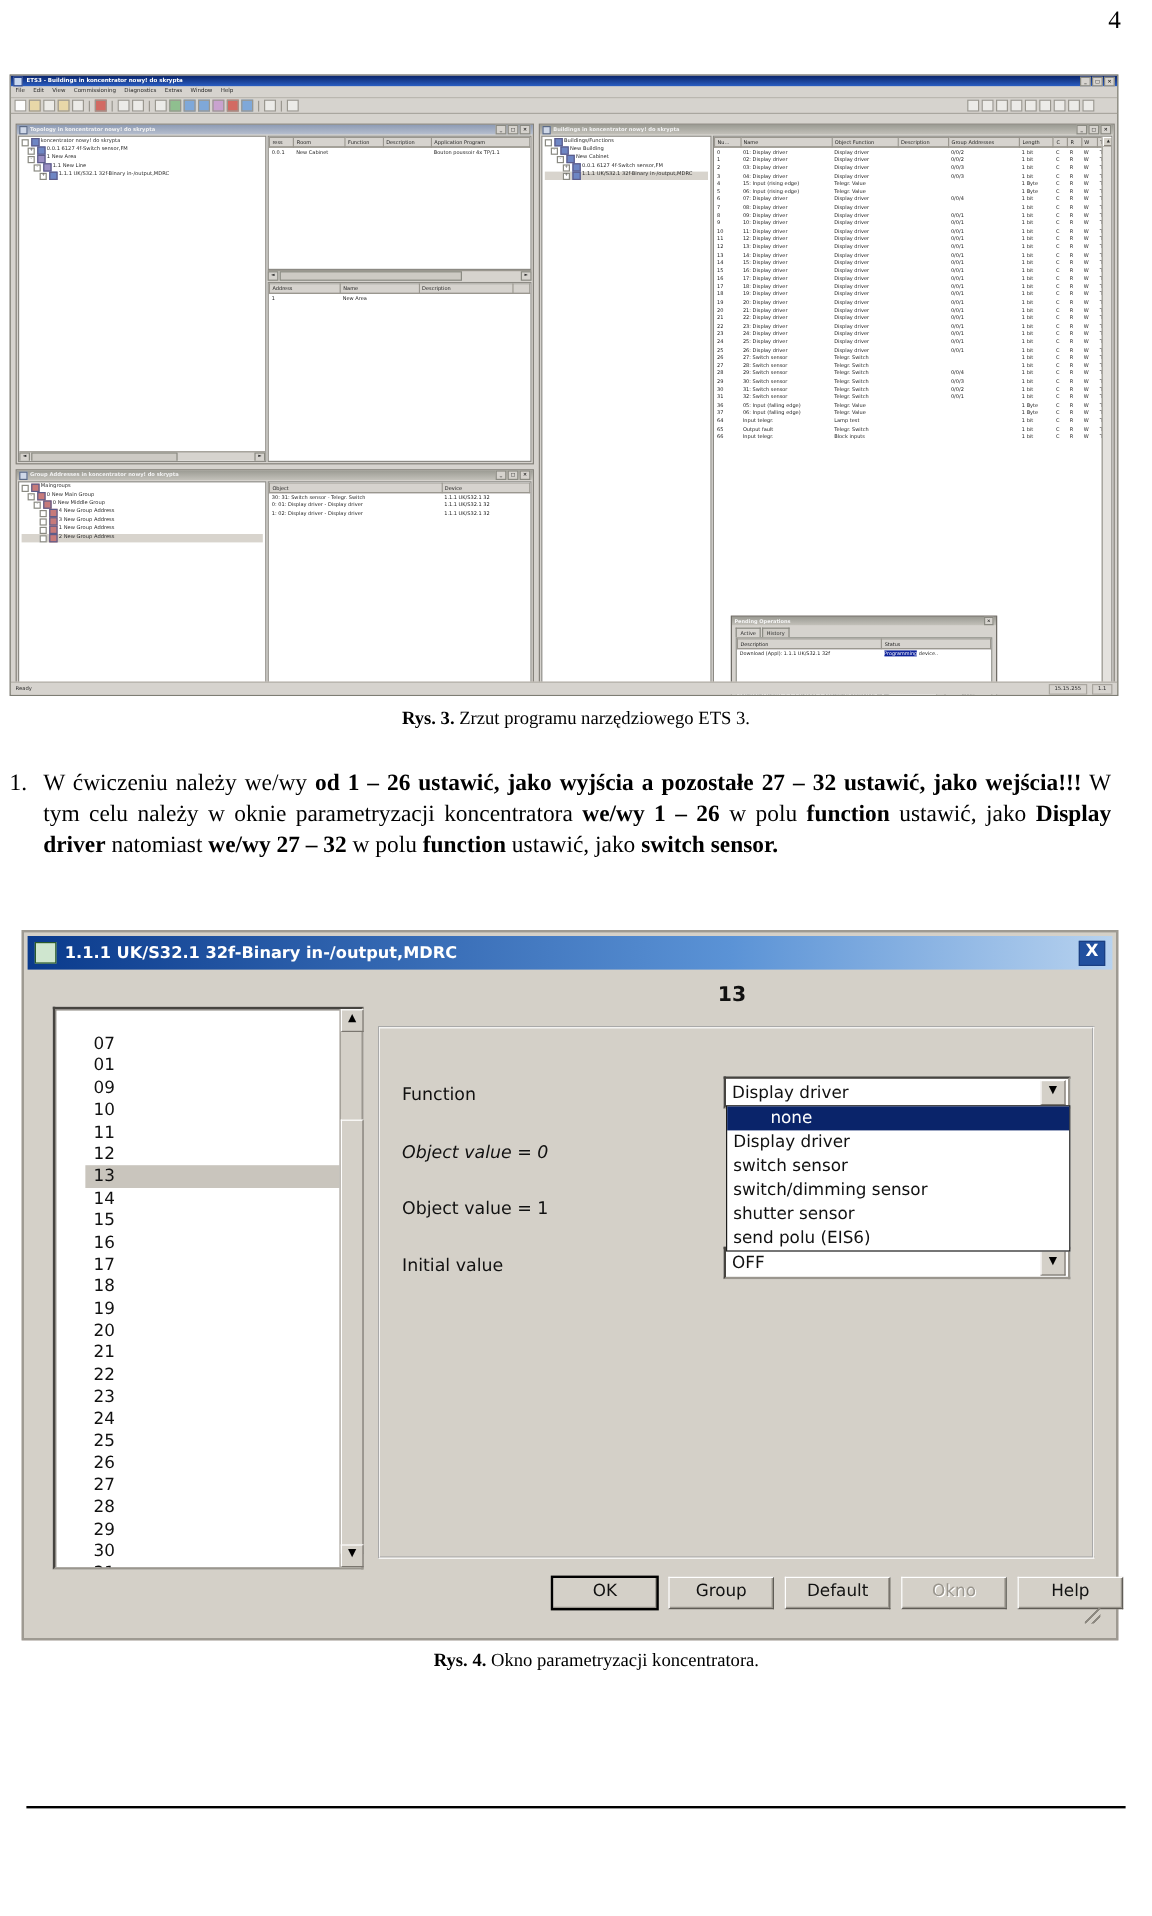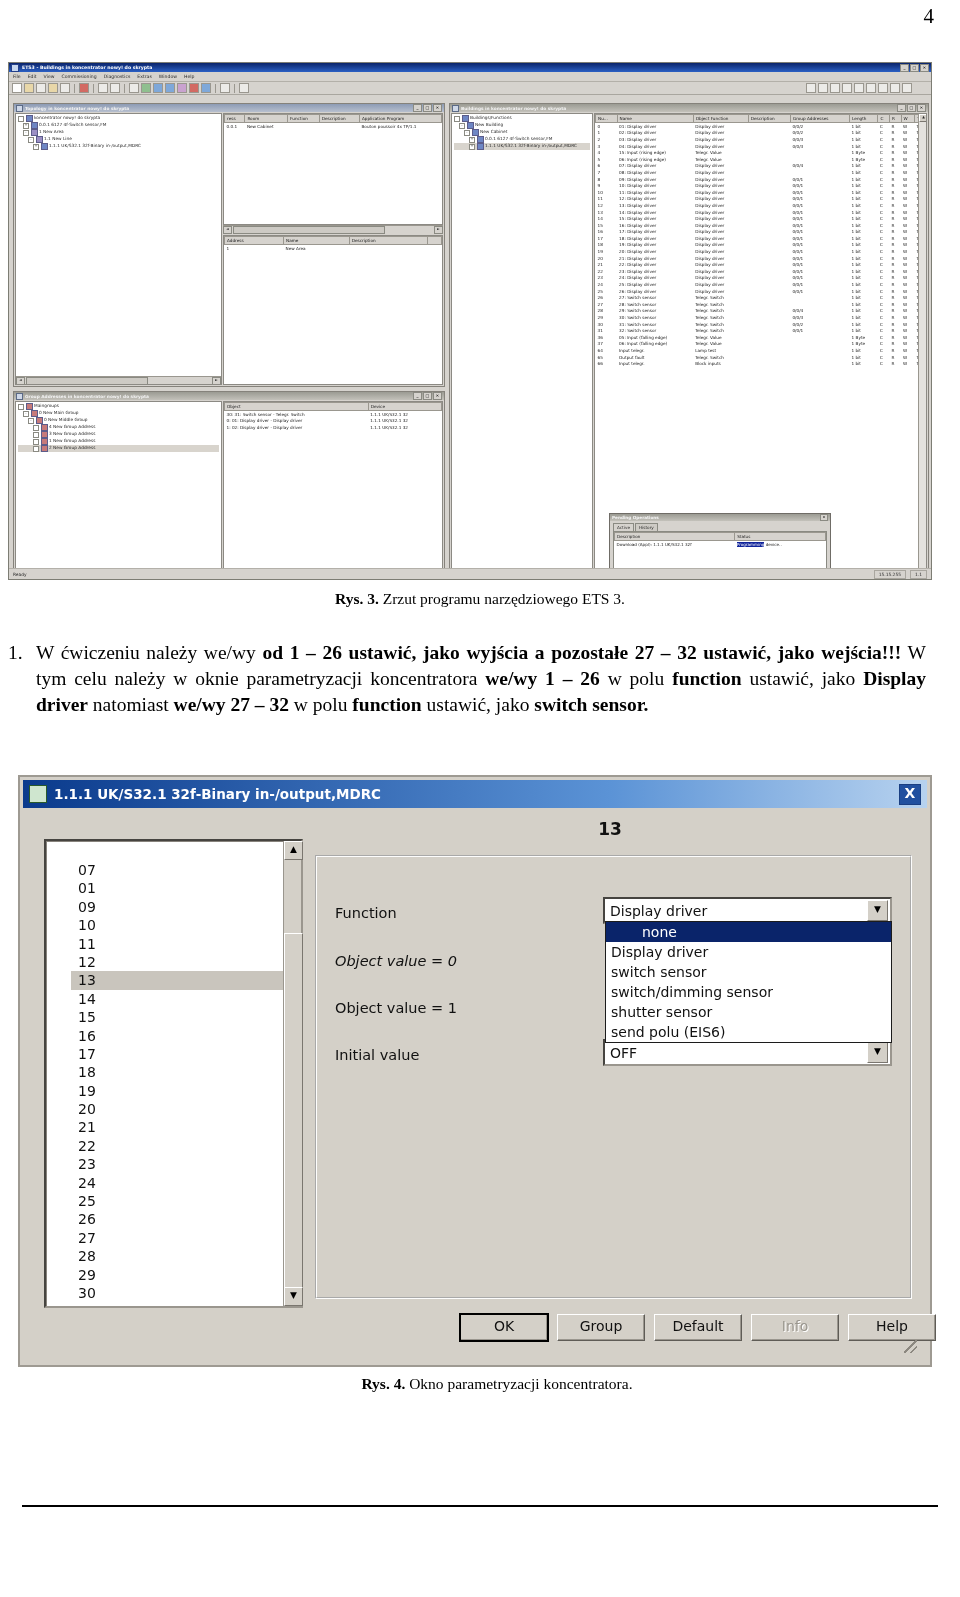--- a/index.html
+++ b/index.html
@@ -1108,21 +1108,21 @@
             <span class="ctxt">OFF</span>
             <span class="carrow">▼</span>
           </div>
         </div>
       </div>
 
       <div class="dlg-buttons" id="dlg-buttons">
           <div class="dbtn default">OK</div>
           <div class="dbtn">Group</div>
           <div class="dbtn">Default</div>
-          <div class="dbtn disabled">Info</div>
+          <div class="dbtn disabled">Okno</div>
           <div class="dbtn">Help</div>
         </div>
       <div class="resize-grip"></div>
     </div>
   </div>
 
   <div class="caption" style="top:1375px;margin-left:17px;">
     <b>Rys. 4.</b><span> Okno parametryzacji koncentratora.</span>
   </div>
 

